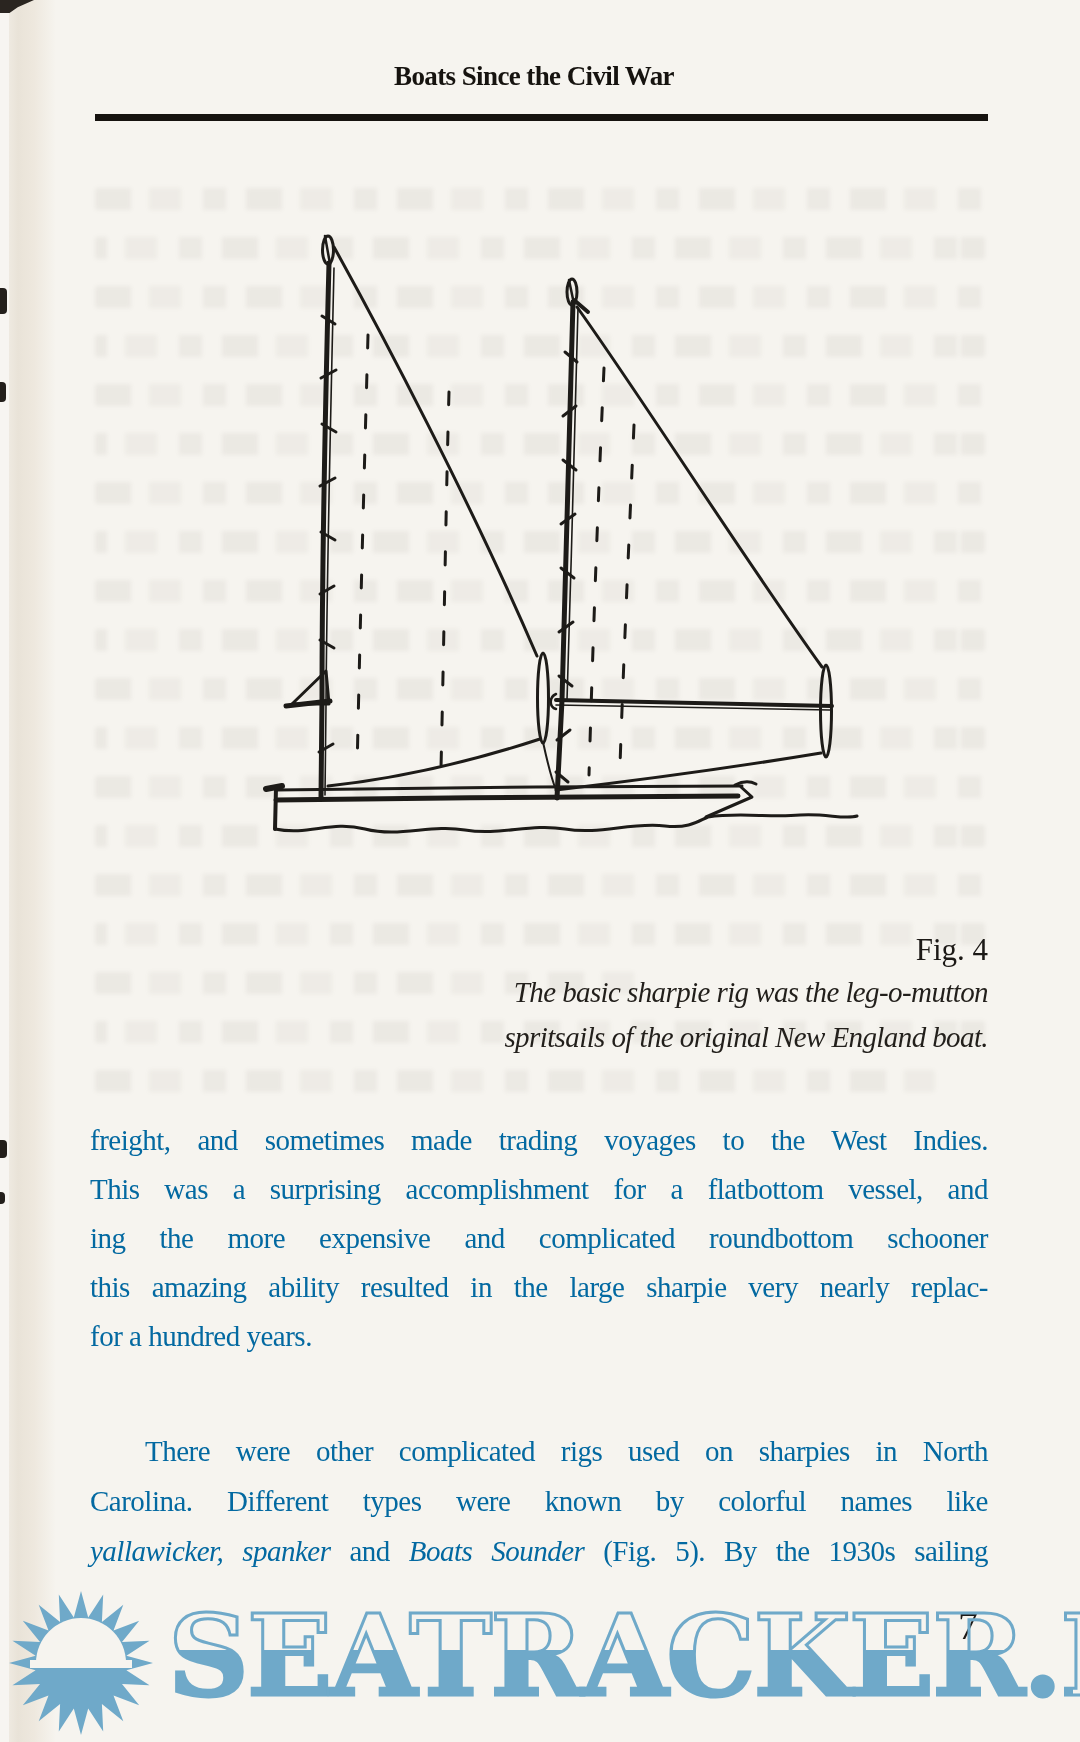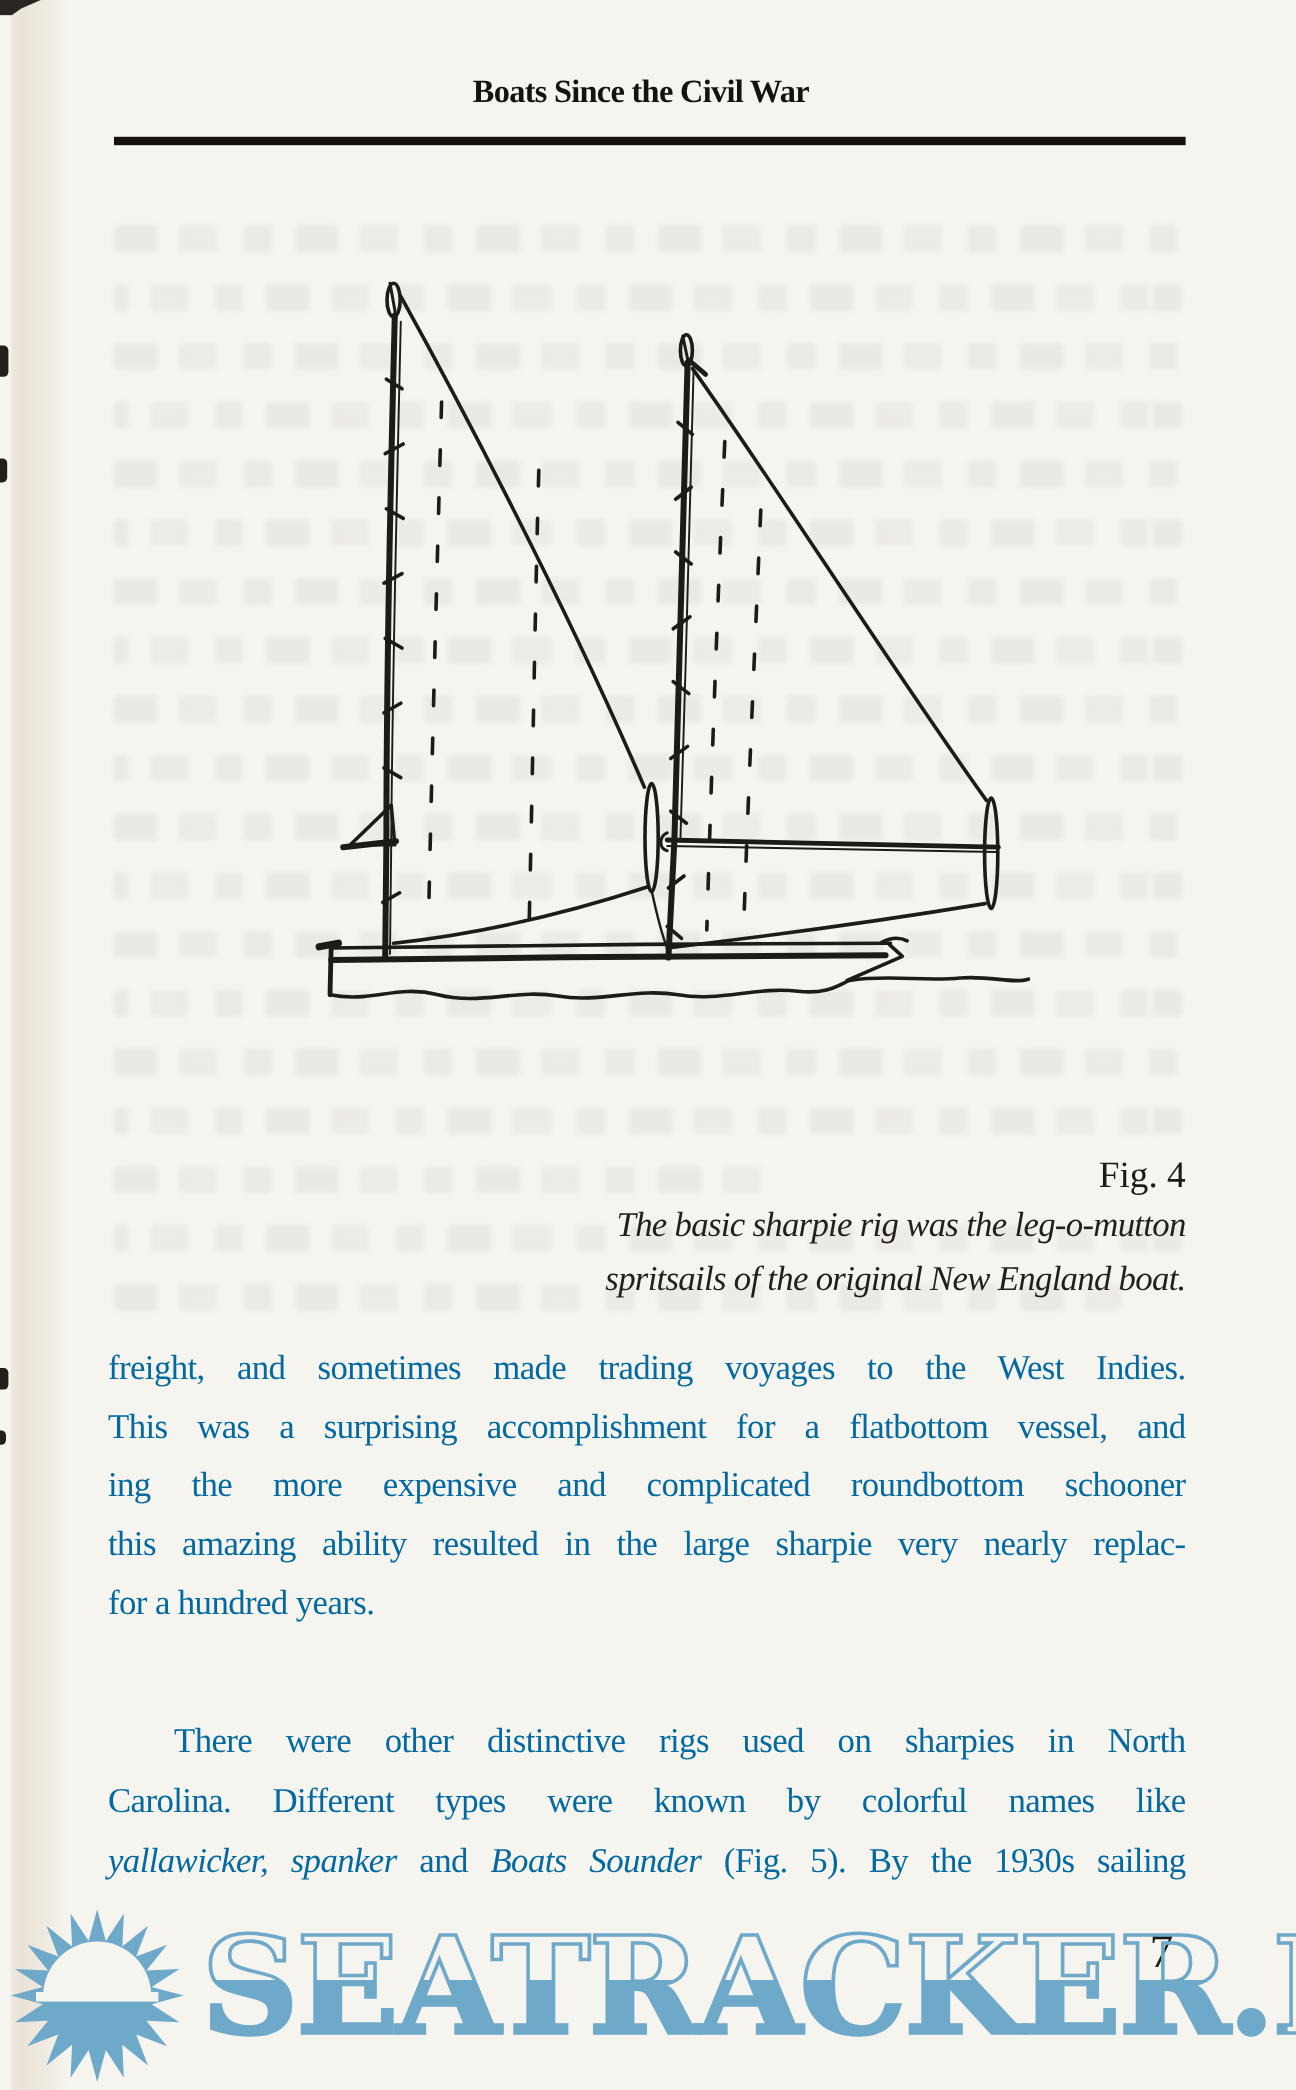--- a/index.html
+++ b/index.html
@@ -32,21 +32,21 @@
   .bleed-row.alt{background-position:-24px 0;}
   
   .header{
     position:absolute;left:90px;top:58px;width:888px;text-align:center;z-index:5;
     font-weight:bold;font-size:27px;letter-spacing:-.6px;color:#16130f;line-height:36px;
   }
   .rule{position:absolute;left:95px;top:114px;width:893px;height:7px;background:#16130f;z-index:5;}
   
   .sketch{position:absolute;left:240px;top:215px;z-index:5;}
   .sketch path,.sketch ellipse,.sketch polyline{stroke:#1d1b18;fill:none;stroke-linecap:round;stroke-linejoin:round;}
-  .figcap{position:absolute;left:370px;top:959px;width:618px;z-index:5;}
+  .figcap{position:absolute;left:370px;top:930px;width:618px;z-index:5;}
   .figcap .fig-label{text-align:right;font-size:31px;line-height:40px;color:#1c1916;}
   .figcap .cap{text-align:right;font-style:italic;font-size:29px;letter-spacing:-.6px;line-height:45px;color:#221f1b;}
   
   .para{position:absolute;left:90px;width:898px;z-index:5;color:#0369a1;}
   .para .bline{
     font-size:29px;letter-spacing:-.5px;line-height:49px;height:49px;
     text-align:justify;text-align-last:justify;white-space:normal;
   }
   .para.p2 .bline{line-height:50px;height:50px;}
   .para .bline.last{text-align-last:left;}
@@ -170,21 +170,21 @@
 
 <div class="para" style="top:1116px">
   <div class="bline">freight, and sometimes made trading voyages to the West Indies.</div>
   <div class="bline">This was a surprising accomplishment for a flatbottom vessel, and</div>
   <div class="bline">ing the more expensive and complicated roundbottom schooner</div>
   <div class="bline">this amazing ability resulted in the large sharpie very nearly replac-</div>
   <div class="bline last">for a hundred years.</div>
 </div>
 
 <div class="para p2" style="top:1426px">
-  <div class="bline indent">There were other distinctive rigs used on sharpies in North</div>
+  <div class="bline indent">There were other complicated rigs used on sharpies in North</div>
   <div class="bline">Carolina. Different types were known by colorful names like</div>
   <div class="bline"><span class="it">yallawicker, spanker</span><span> and </span><span class="it">Boats Sounder</span><span> (Fig. 5). By the 1930s sailing</span></div>
 </div>
 
 <div class="page-number">7</div>
 
 <svg class="wm" style="left:6px;top:1588px;" width="150" height="150" viewBox="0 0 150 150">
   <polygon fill="#6fa9c9" points="147,75 120.4,82.2 143.5,97.2 116,95.9 133.2,117.3 107.5,107.5 117.3,133.2 95.9,116 97.2,143.5 82.2,120.4 75,147 67.8,120.4 52.8,143.5 54.1,116 32.7,133.2 42.5,107.5 16.8,117.3 34,95.9 6.5,97.2 29.6,82.2 3,75 29.6,67.8 6.5,52.8 34,54.1 16.8,32.7 42.5,42.5 32.7,16.8 54.1,34 52.8,6.5 67.8,29.6 75,3 82.2,29.6 97.2,6.5 95.9,34 117.3,16.8 107.5,42.5 133.2,32.7 116,54.1 143.5,52.8 120.4,67.8"></polygon>
   <path fill="#f6f4ef" d="M30,75 A45,45 0 0 1 120,75 Z"></path>
   <rect fill="#f6f4ef" x="24" y="72" width="102" height="8"></rect>

